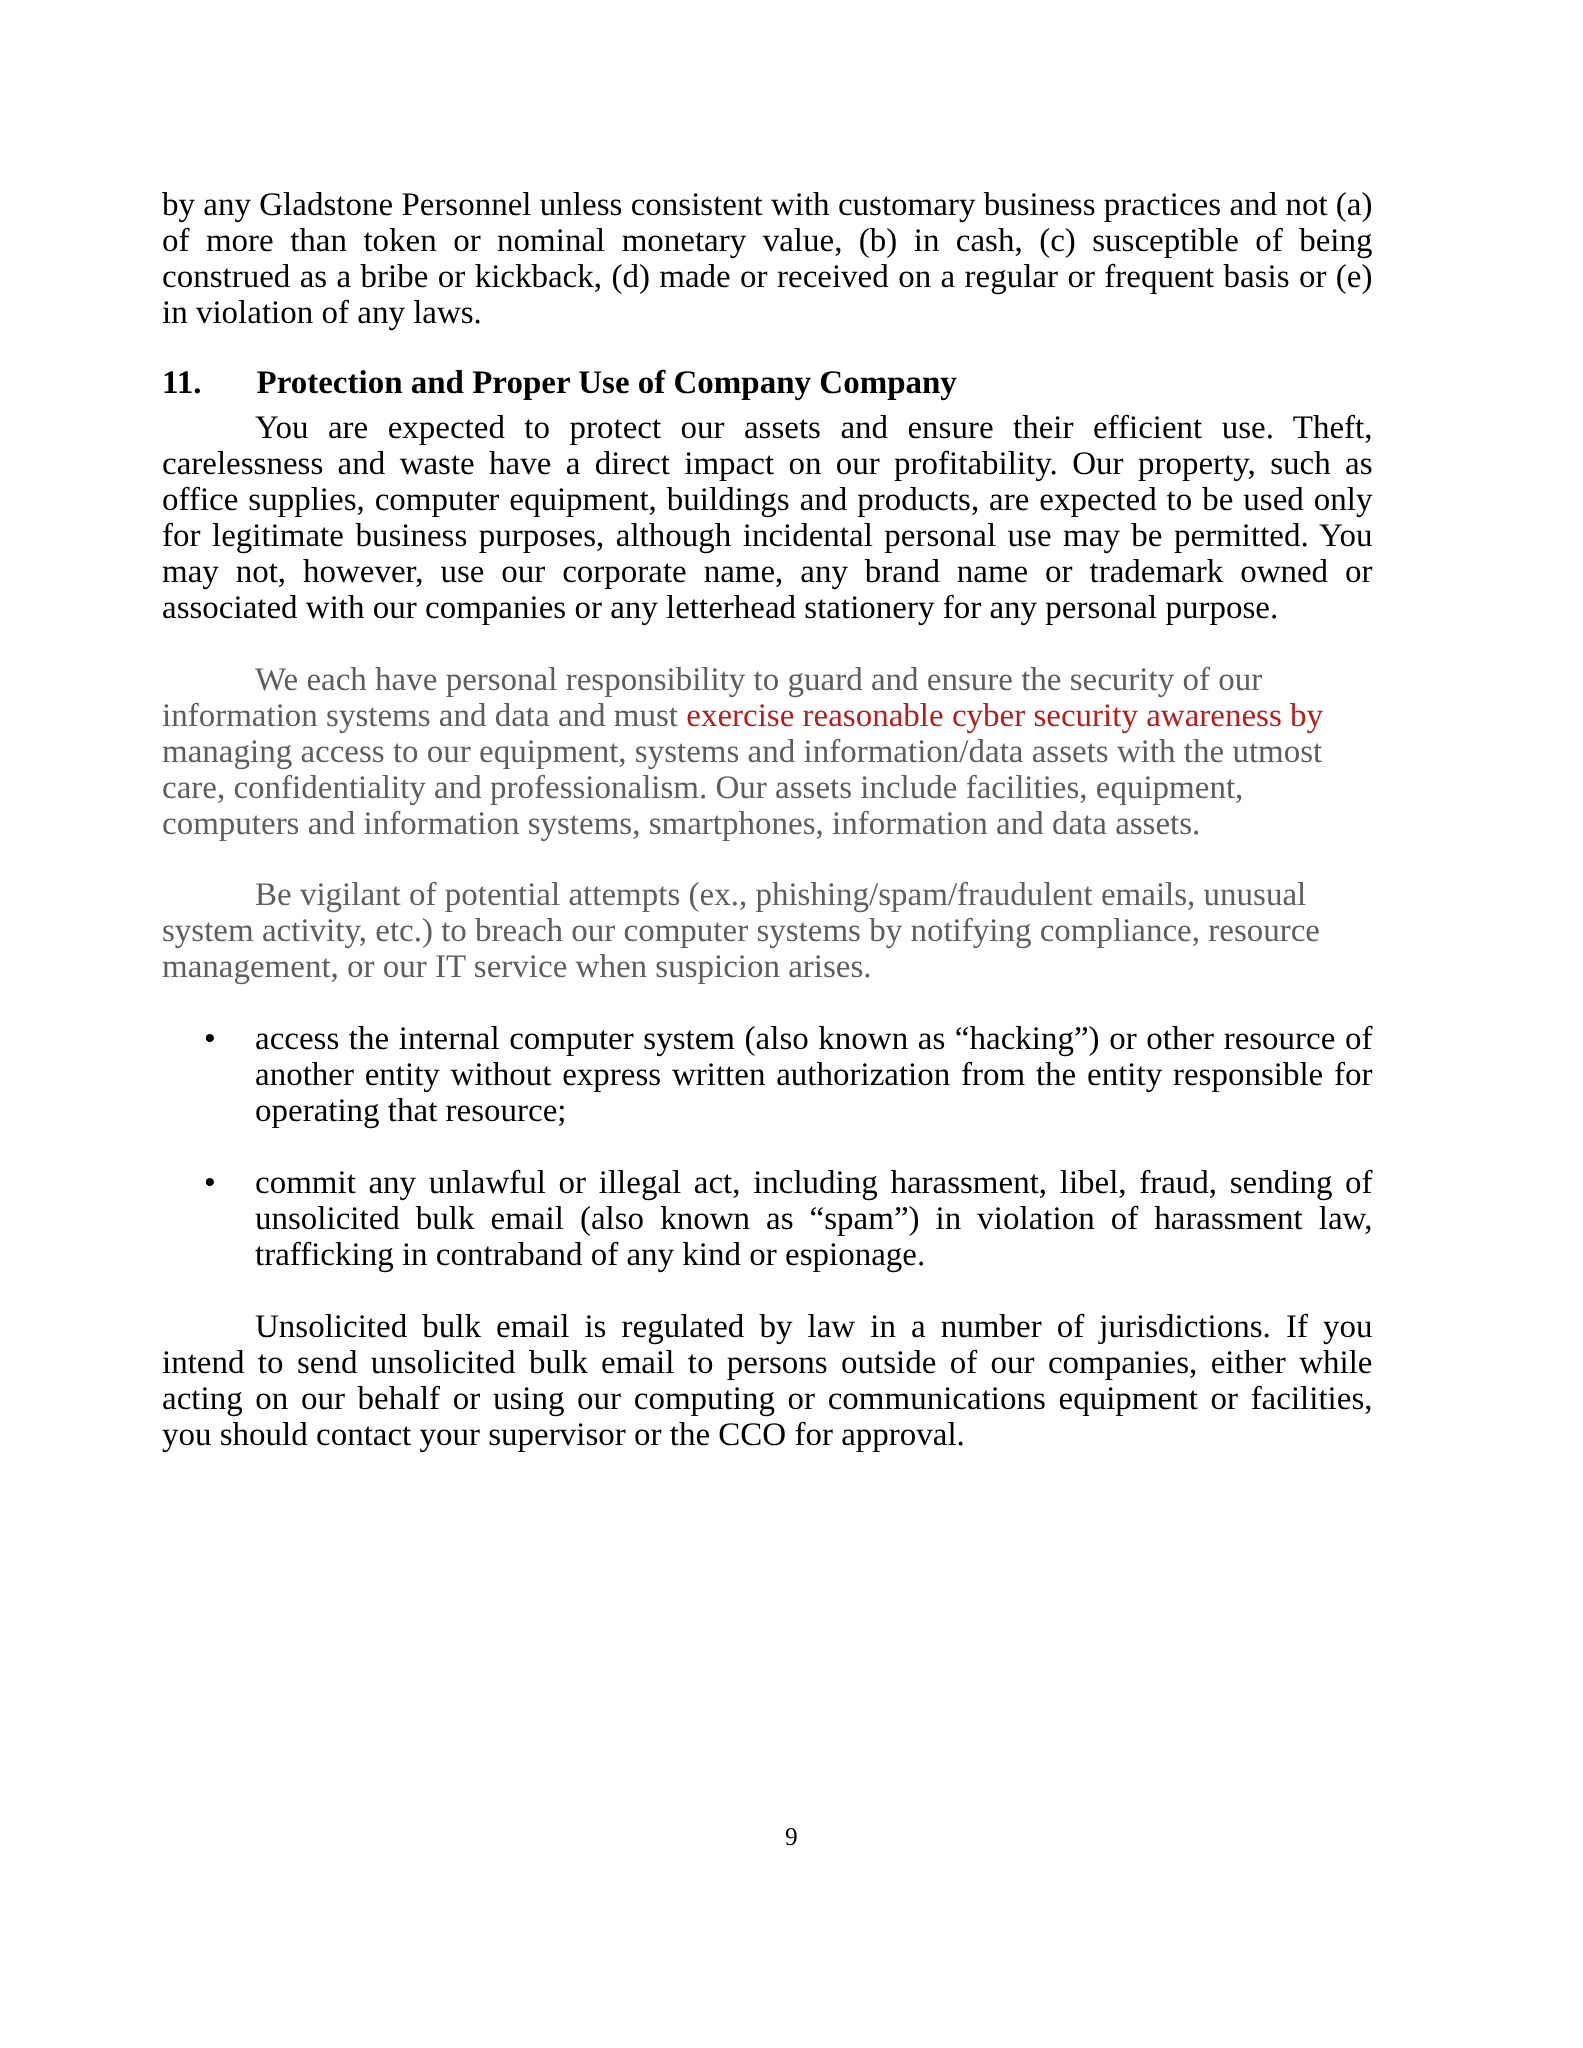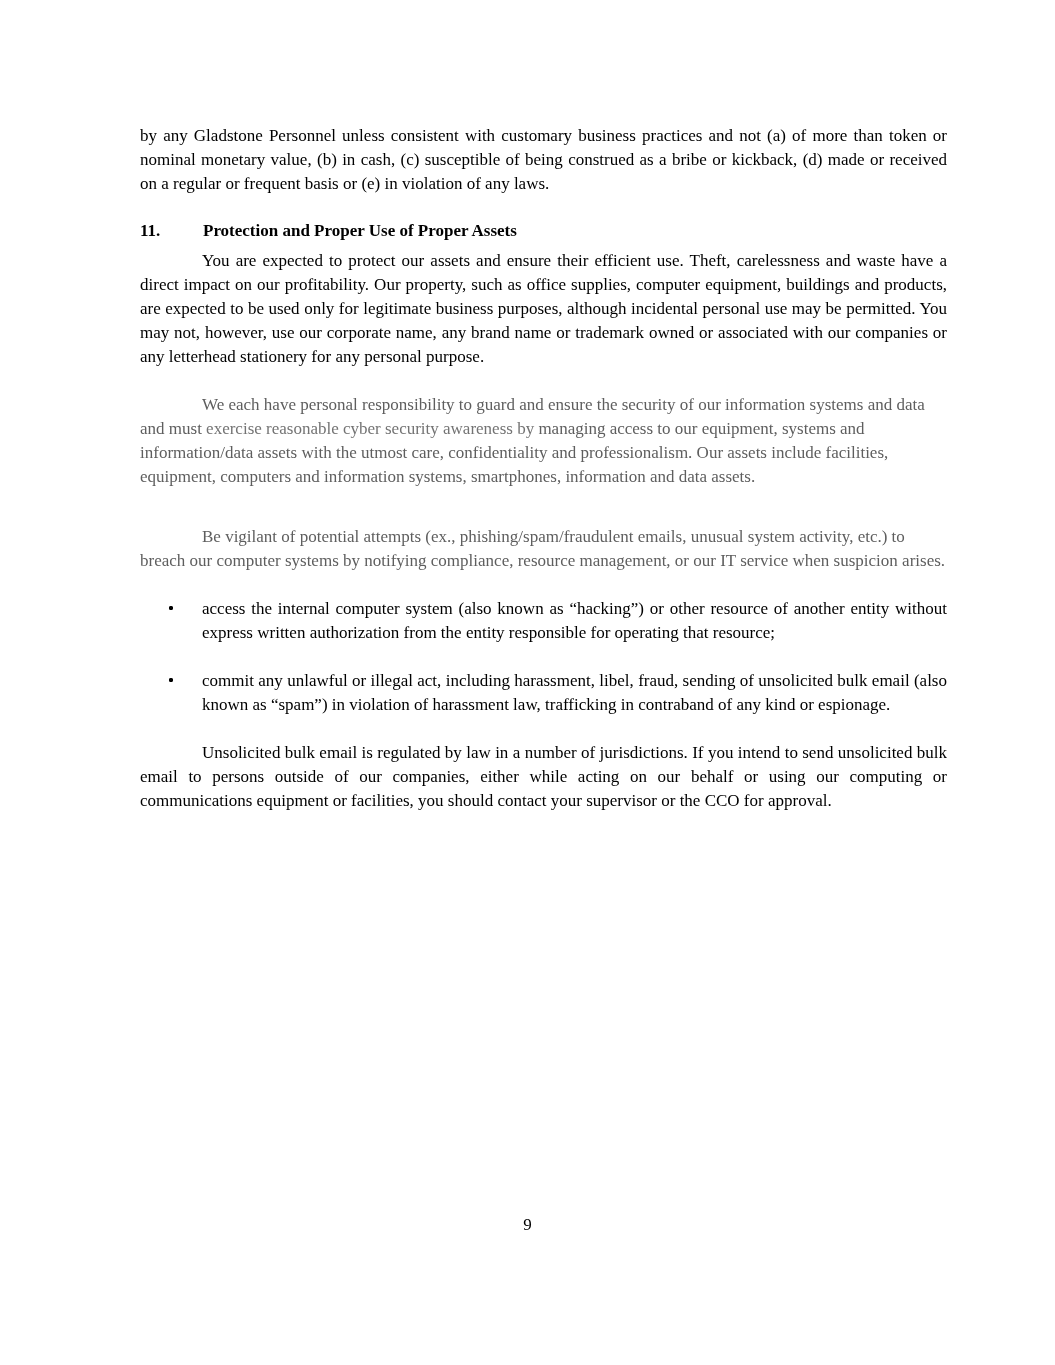--- a/index.html
+++ b/index.html
@@ -1,48 +1,48 @@
 <!DOCTYPE html>
 <html><head>
   <meta charset="utf-8">
   <style>
     html, body { margin: 0; padding: 0; background: #ffffff; }
     body { width: 1055px; height: 1365px; position: relative; overflow: hidden; }
     .page {
-      position: absolute; left: 140px; top: 124px; width: 807px;
-      font-family: "Liberation Serif", serif; font-size: 17px; line-height: 24px; color: #000;
+      position: absolute; left: 108px; top: 124px; width: 807px;
+      font-family: "Liberation Serif", serif; font-size: 22px; line-height: 24px; color: #000;
     }
     p { margin: 0; }
     .just { text-align: justify; }
     .indent { text-indent: 62px; }
     .gray { color: #5e5e5e; }
-    .dark { color: #737373; }
+    .dark { color: #b91c1c; }
     .heading { font-weight: bold; margin-top: 23px; display: flex; align-items: flex-end; }
     .heading .num { width: 63px; }
     .s1 { margin-top: 0; }
     .s2 { margin-top: 6px; }
     .s3 { margin-top: 24px; }
-    .s4 { margin-top: 36px; }
+    .s4 { margin-top: 23px; }
     .s5 { margin-top: 24px; }
     ul.bullets { list-style: none; margin: 22px 0 0 0; padding: 0; }
     ul.bullets li { position: relative; padding-left: 62px; margin-bottom: 24px; text-align: justify; }
     ul.bullets li .dot { position: absolute; left: 28px; top: 0; }
     .after-list { margin-top: 0; }
     .pagenum { position: absolute; left: 0; width: 1055px; top: 1215px; text-align: center;
       font-family: "Liberation Serif", serif; font-size: 17px; color: #000; }
   </style>
 </head>
 <body>
 
 <div class="page">
   <p class="just s1">by any Gladstone Personnel unless consistent with customary business practices and not (a) of more than token or nominal monetary value, (b) in cash, (c) susceptible of being construed as a bribe or kickback, (d) made or received on a regular or frequent basis or (e) in violation of any laws.</p>
 
   <div class="heading">
     <span class="num">11.</span>
-    <span>Protection and Proper Use of Proper Assets</span>
+    <span>Protection and Proper Use of Company Company</span>
   </div>
 
   <p class="just indent s2">You are expected to protect our assets and ensure their efficient use. Theft, carelessness and waste have a direct impact on our profitability. Our property, such as office supplies, computer equipment, buildings and products, are expected to be used only for legitimate business purposes, although incidental personal use may be permitted. You may not, however, use our corporate name, any brand name or trademark owned or associated with our companies or any letterhead stationery for any personal purpose.</p>
 
   <p class="indent gray s3"><span>We each have personal responsibility to guard and ensure the security of our information systems and data and must </span><span class="dark">exercise reasonable cyber security awareness by</span><span> managing access to our equipment, systems and information/data assets with the utmost care, confidentiality and professionalism. Our assets include facilities, equipment, computers and information systems, smartphones, information and data assets.</span></p>
 
   <p class="indent gray s4">Be vigilant of potential attempts (ex., phishing/spam/fraudulent emails, unusual system activity, etc.) to breach our computer systems by notifying compliance, resource management, or our IT service when suspicion arises.</p>
 
 
   <ul class="bullets">

